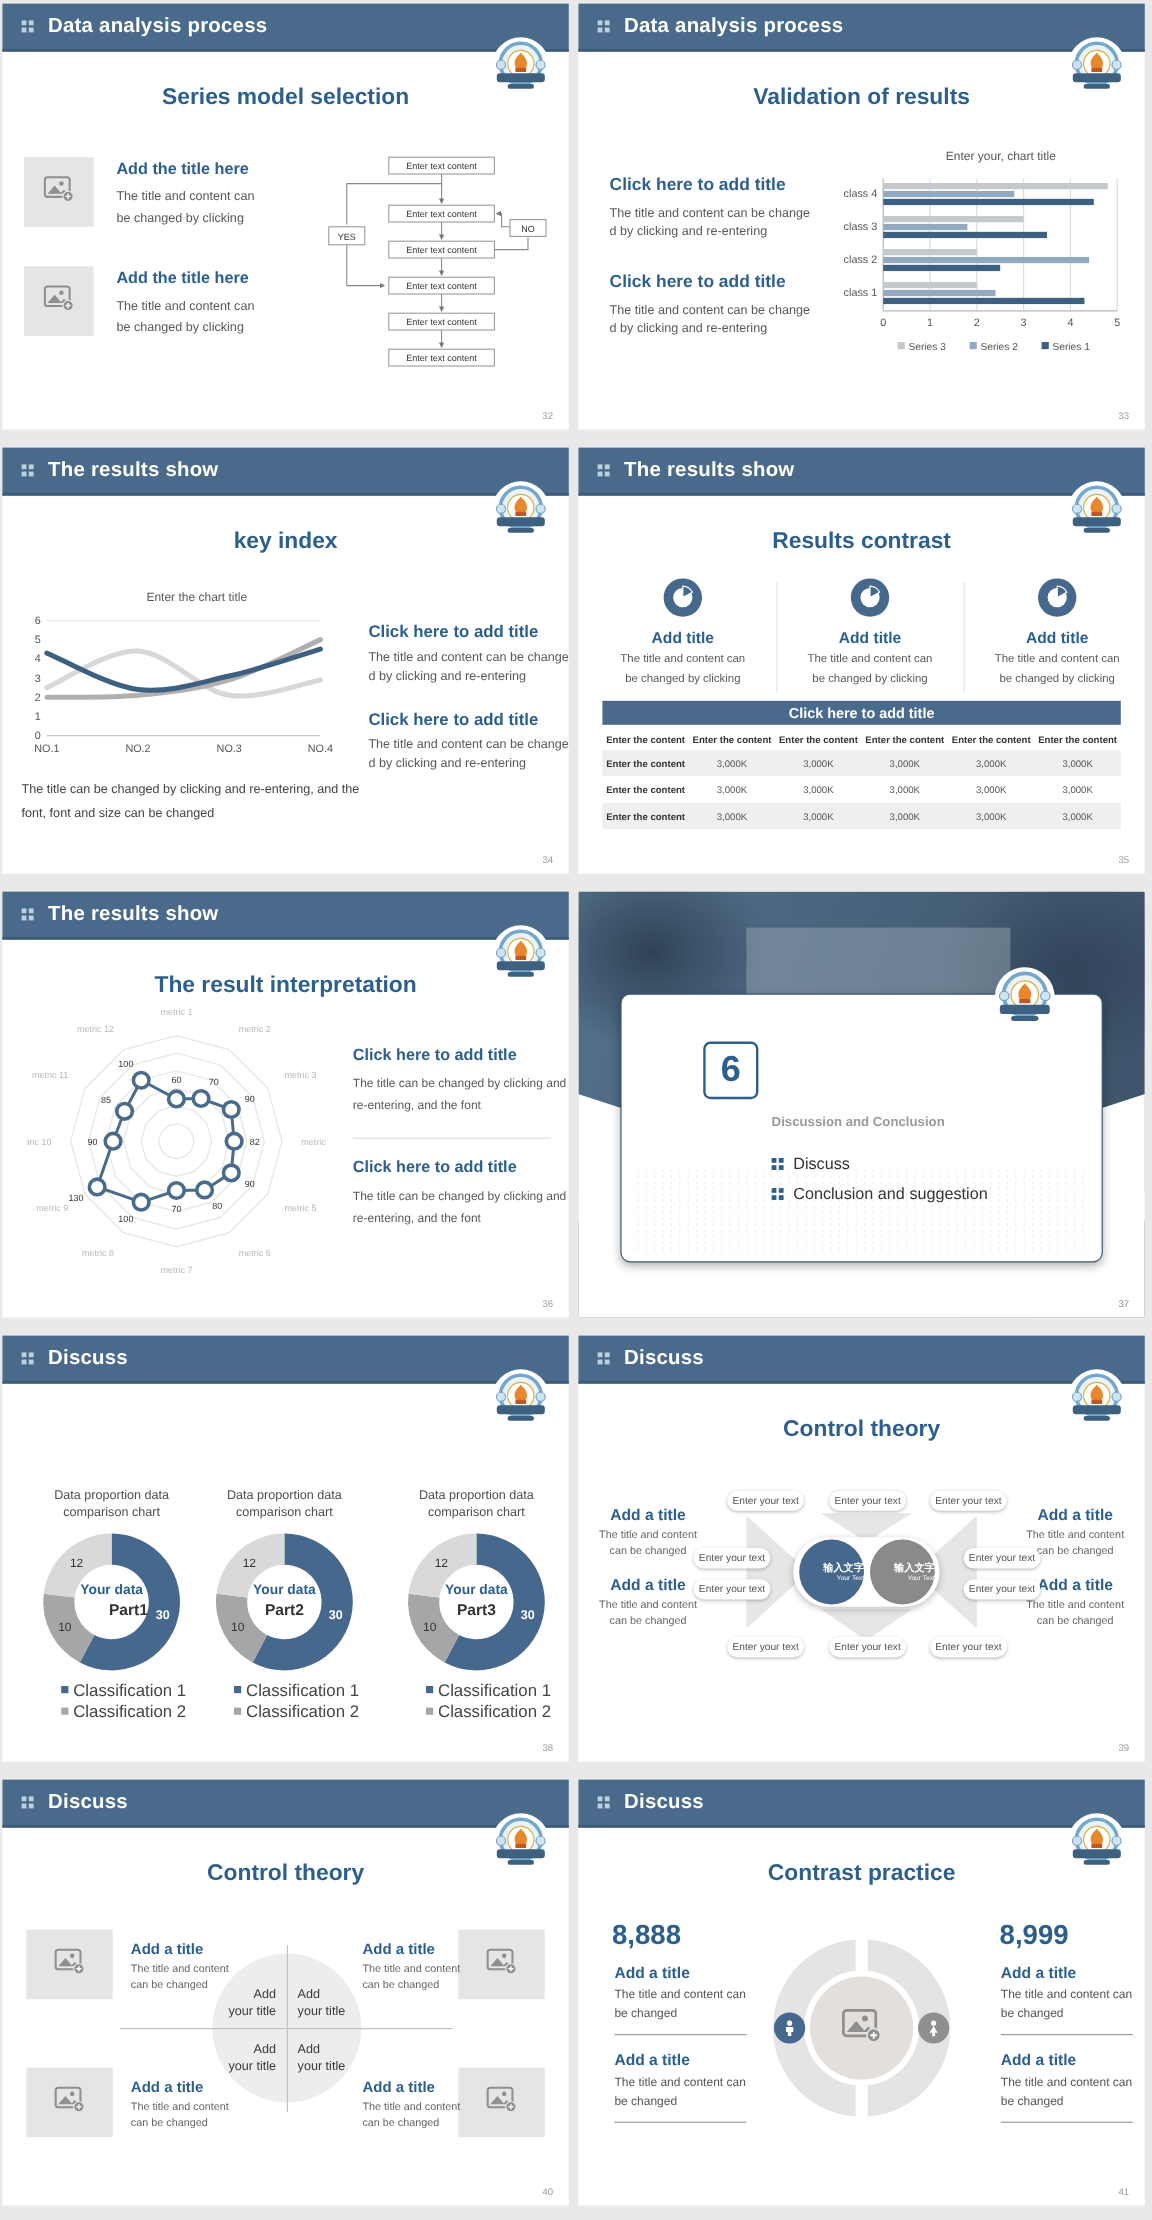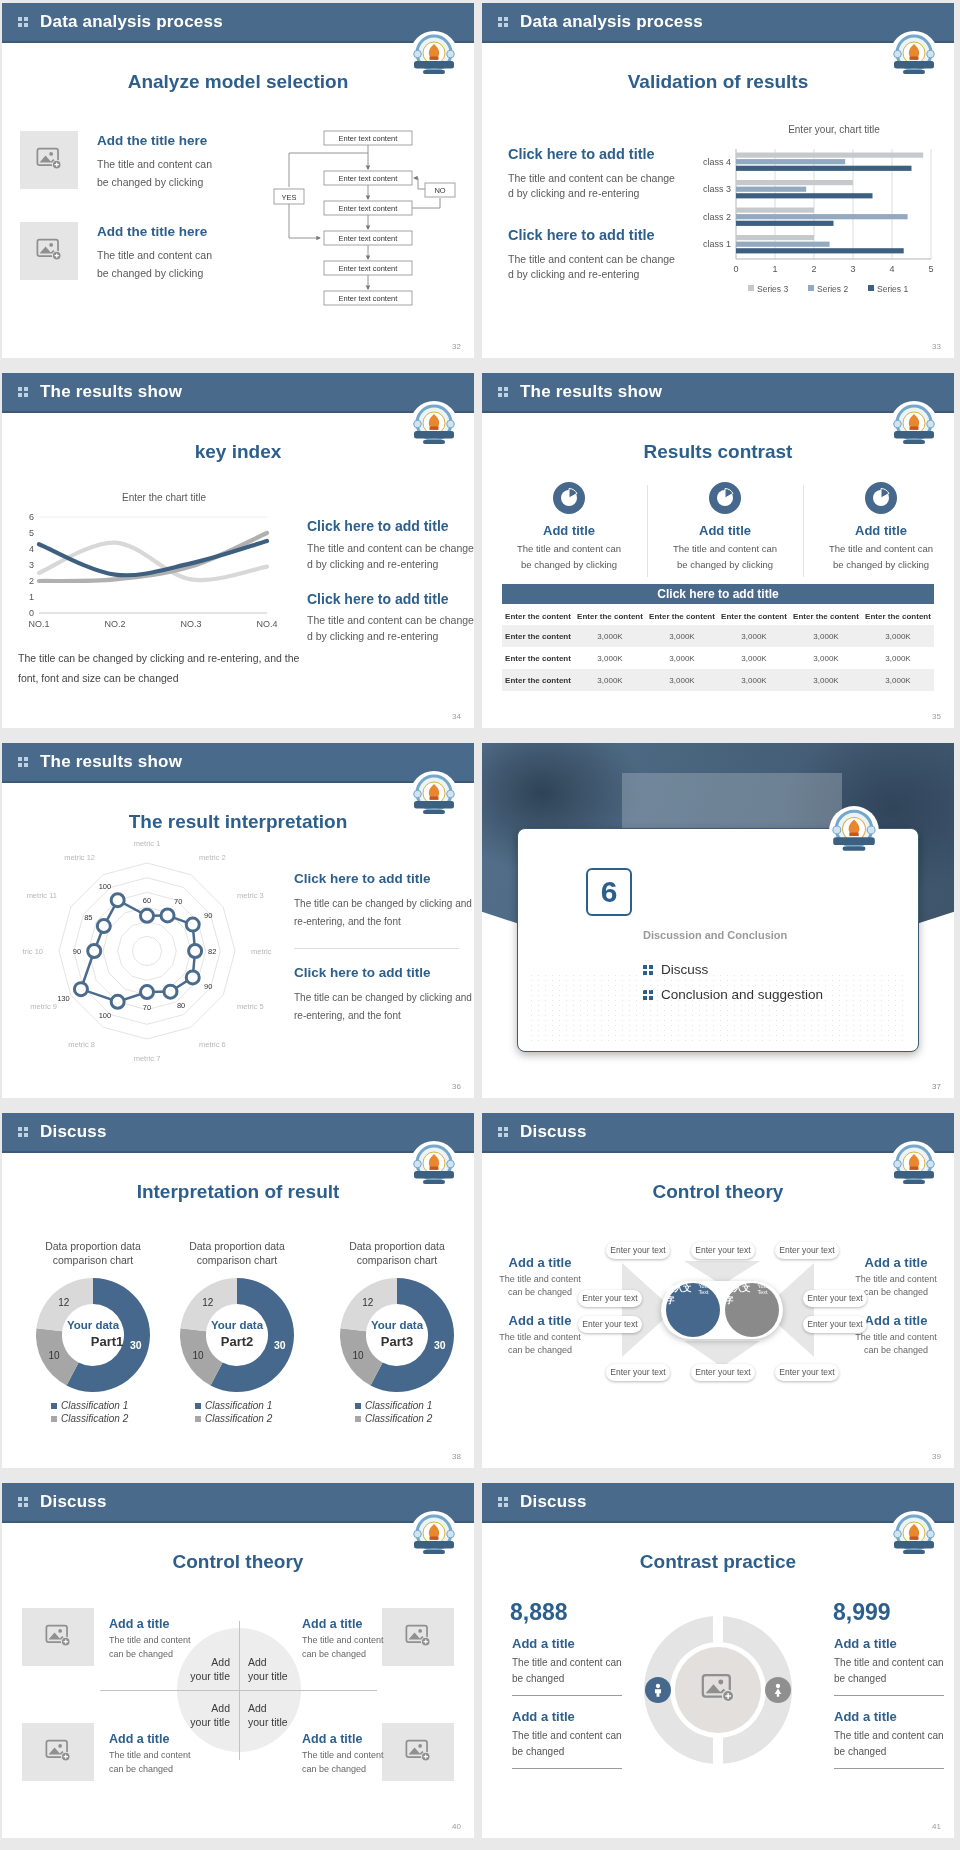--- a/index.html
+++ b/index.html
@@ -22,21 +22,21 @@
   .col4{position:absolute;width:156px;text-align:center;}
   .vdiv{position:absolute;width:1px;background:#e2e2e2;}
   .banner{position:absolute;background:#4a6a8b;color:#fff;font-weight:bold;font-size:12px;text-align:center;line-height:20px;}
   .tr{display:flex;align-items:center;height:22px;}
   .tr.h{height:17px;}
   .tc{flex:1;text-align:center;font-size:8px;color:#555;}
   .tc.b{font-weight:bold;color:#333;}
   .c8{position:absolute;width:112px;text-align:center;}
   .c8 .t{font-size:13px;font-weight:bold;color:#2d5f8d;}
   .c8 .b{font-size:9px;color:#666;line-height:1.45;margin-top:3px;white-space:pre-line;}
-  .circ8{position:absolute;width:54px;height:54px;border-radius:50%;display:flex;flex-direction:row;align-items:flex-start;justify-content:center;color:#fff;z-index:4;}
+  .circ8{position:absolute;width:54px;height:54px;border-radius:50%;display:flex;flex-direction:column;align-items:flex-end;justify-content:center;color:#fff;z-index:4;}
   .circ8 .zh{font-size:8.5px;font-weight:bold;}
   .circ8 .en{font-size:5.5px;}
   .card8{position:absolute;left:179px;top:168px;width:122px;height:58px;background:#fff;border-radius:29px;box-shadow:0 2px 6px rgba(0,0,0,.25);z-index:3;}
   .qlabel{position:absolute;font-size:10.5px;font-weight:normal;color:#3a3a3a;line-height:1.35;white-space:pre-line;z-index:3;}
   .c9{position:absolute;width:160px;}
   .c9 .t{font-size:12.5px;font-weight:bold;color:#2d5f8d;}
   .c9 .b{font-size:9px;color:#666;line-height:1.5;margin-top:3px;white-space:pre-line;}
   .c10{position:absolute;width:120px;}
   .c10 .t{font-size:13px;font-weight:bold;color:#2d5f8d;}
   .c10 .b{font-size:10px;color:#555;line-height:1.6;margin-top:4px;white-space:pre-line;}
@@ -48,21 +48,21 @@
   .cutL{position:absolute;left:-30px;top:186px;width:150px;height:100px;background:#fff;transform:rotate(18deg);}
   .cutR{position:absolute;right:-30px;top:186px;width:150px;height:100px;background:#fff;transform:rotate(-18deg);}
   .card6{position:absolute;left:35px;top:85px;width:400px;height:222px;background:#fff;border:1.5px solid #3e5a75;border-radius:8px;box-shadow:0 3px 8px rgba(0,0,0,.3);z-index:4;}
   .card6::after{content:"";position:absolute;left:10px;right:10px;bottom:6px;height:72px;background-image:radial-gradient(#c9d2da 0.7px,transparent 0.9px);background-size:7px 5px;opacity:.55;border-radius:8px;pointer-events:none;}
   .numbox{position:absolute;left:68px;top:39px;width:42px;height:44px;border:2.5px solid #2d5f8d;border-radius:6px;font-size:30px;font-weight:bold;color:#2d5f8d;display:flex;align-items:center;justify-content:center;}
   .b6{display:flex;align-items:center;gap:8px;margin-bottom:10px;}
   .b6 span{font-size:13.5px;color:#333;}
   .d7t{position:absolute;text-align:center;font-size:10.5px;color:#4f4f4f;line-height:1.35;white-space:pre-line;width:144px;}
   .d7c1{position:absolute;width:90px;text-align:center;font-size:11.5px;font-weight:bold;color:#2d5f8d;z-index:3;}
   .d7c2{position:absolute;width:90px;text-align:center;font-size:13px;font-weight:bold;color:#333;z-index:3;}
-  .lg7{position:absolute;font-size:10px;color:#444;font-style:italic;}
+  .lg7{position:absolute;font-size:14px;color:#444;}
   .lg7 .row{display:flex;align-items:center;gap:4px;margin-bottom:2px;}
   .lg7 .sw{width:6px;height:6px;display:inline-block;}
   svg text{font-family:"Liberation Sans",sans-serif;}
 </style>
 </head>
 <body>
 
 <div id="canvas">
 
   <div class="slide" style="left:2px;top:3px;">
@@ -79,21 +79,21 @@
           <circle cx="25" cy="25" r="24" fill="#fff"></circle>
           <circle cx="25" cy="23" r="17" fill="#eaf3fa" stroke="#74a7c9" stroke-width="3"></circle>
           <circle cx="25" cy="23" r="11" fill="#fff" stroke="#d9b23e" stroke-width="1"></circle>
           <path d="M25 14c3.2 3.2 5.2 5.4 5.2 9.2a5.2 5.2 0 0 1-10.4 0c0-3.8 2-6 5.2-9.2z" fill="#e8872e"></path>
           <path d="M20.5 26.5h9v3.4h-9z" fill="#c2571f"></path>
           <circle cx="8.5" cy="24" r="3.8" fill="#cfe3f0" stroke="#74a7c9"></circle>
           <circle cx="41.5" cy="24" r="3.8" fill="#cfe3f0" stroke="#74a7c9"></circle>
           <rect x="5" y="31" width="40" height="7.5" rx="2.5" fill="#3d6080"></rect>
           <rect x="14" y="40" width="22" height="4" rx="2" fill="#3d6080"></rect>
         </svg></span>
-    <div class="stitle">Analyze model selection</div>
+    <div class="stitle">Series model selection</div>
     <div class="ph" style="left:18px;top:128px;width:58px;height:58px;">
         <span class="ph-ic"><svg width="26" height="22.36" viewBox="0 0 30 26">
             <rect x="1.5" y="2" width="24" height="19" rx="2.5" fill="none" stroke="#8f8f8f" stroke-width="2"></rect>
             <circle cx="17.5" cy="8" r="2.2" fill="#8f8f8f"></circle>
             <path d="M4 18l7-8 6 7 3-3 4 4H4z" fill="#8f8f8f"></path>
             <circle cx="24" cy="20.5" r="5" fill="#8f8f8f" stroke="#e5e5e5" stroke-width="1.2"></circle>
             <path d="M24 18v5M21.5 20.5h5" stroke="#fff" stroke-width="1.4"></path>
           </svg></span>
       </div>
     <div class="bt" style="left:95px;top:130px;font-size:13.5px;">Add the title here</div>
@@ -499,21 +499,20 @@
           <circle cx="25" cy="25" r="24" fill="#fff"></circle>
           <circle cx="25" cy="23" r="17" fill="#eaf3fa" stroke="#74a7c9" stroke-width="3"></circle>
           <circle cx="25" cy="23" r="11" fill="#fff" stroke="#d9b23e" stroke-width="1"></circle>
           <path d="M25 14c3.2 3.2 5.2 5.4 5.2 9.2a5.2 5.2 0 0 1-10.4 0c0-3.8 2-6 5.2-9.2z" fill="#e8872e"></path>
           <path d="M20.5 26.5h9v3.4h-9z" fill="#c2571f"></path>
           <circle cx="8.5" cy="24" r="3.8" fill="#cfe3f0" stroke="#74a7c9"></circle>
           <circle cx="41.5" cy="24" r="3.8" fill="#cfe3f0" stroke="#74a7c9"></circle>
           <rect x="5" y="31" width="40" height="7.5" rx="2.5" fill="#3d6080"></rect>
           <rect x="14" y="40" width="22" height="4" rx="2" fill="#3d6080"></rect>
         </svg></span>
-    <div class="stitle">Interpretation of result</div>
 
     <div class="d7t" style="left:19px;top:126px;">Data proportion data
 comparison chart</div>
     <div id="d7-0" class="abs" style="left:24px;top:155px;width:134px;height:134px;"><svg width="134" height="134" viewBox="0 0 134 134">
           <path d="M67,10A57,57 0 1 1 40.510779193505215,117.47099346223297L52.59358166664319,94.44913679524952A31,31 0 1 0 67,36Z" fill="#46688c"></path>
           <text x="109.72143996674629" y="81.02988922865254" font-size="10.5" fill="#fff" text-anchor="middle" font-weight="bold">30</text>
           <path d="M40.510779193505215,117.47099346223297A57,57 0 0 1 10.41559417641092,60.12940922544662L36.22602490296032,63.26336291208501A31,31 0 0 0 52.59358166664319,94.44913679524952Z" fill="#a6a6a6"></path>
           <text x="28.03993487125878" y="90.94781956992584" font-size="10" fill="#333" text-anchor="middle">10</text>
           <path d="M10.41559417641092,60.12940922544662A57,57 0 0 1 66.99999999999999,10L67,36A31,31 0 0 0 36.22602490296032,63.26336291208501Z" fill="#d9d9d9"></path>
           <text x="37.822603037404996" y="37.56552708047156" font-size="10" fill="#333" text-anchor="middle">12</text>

